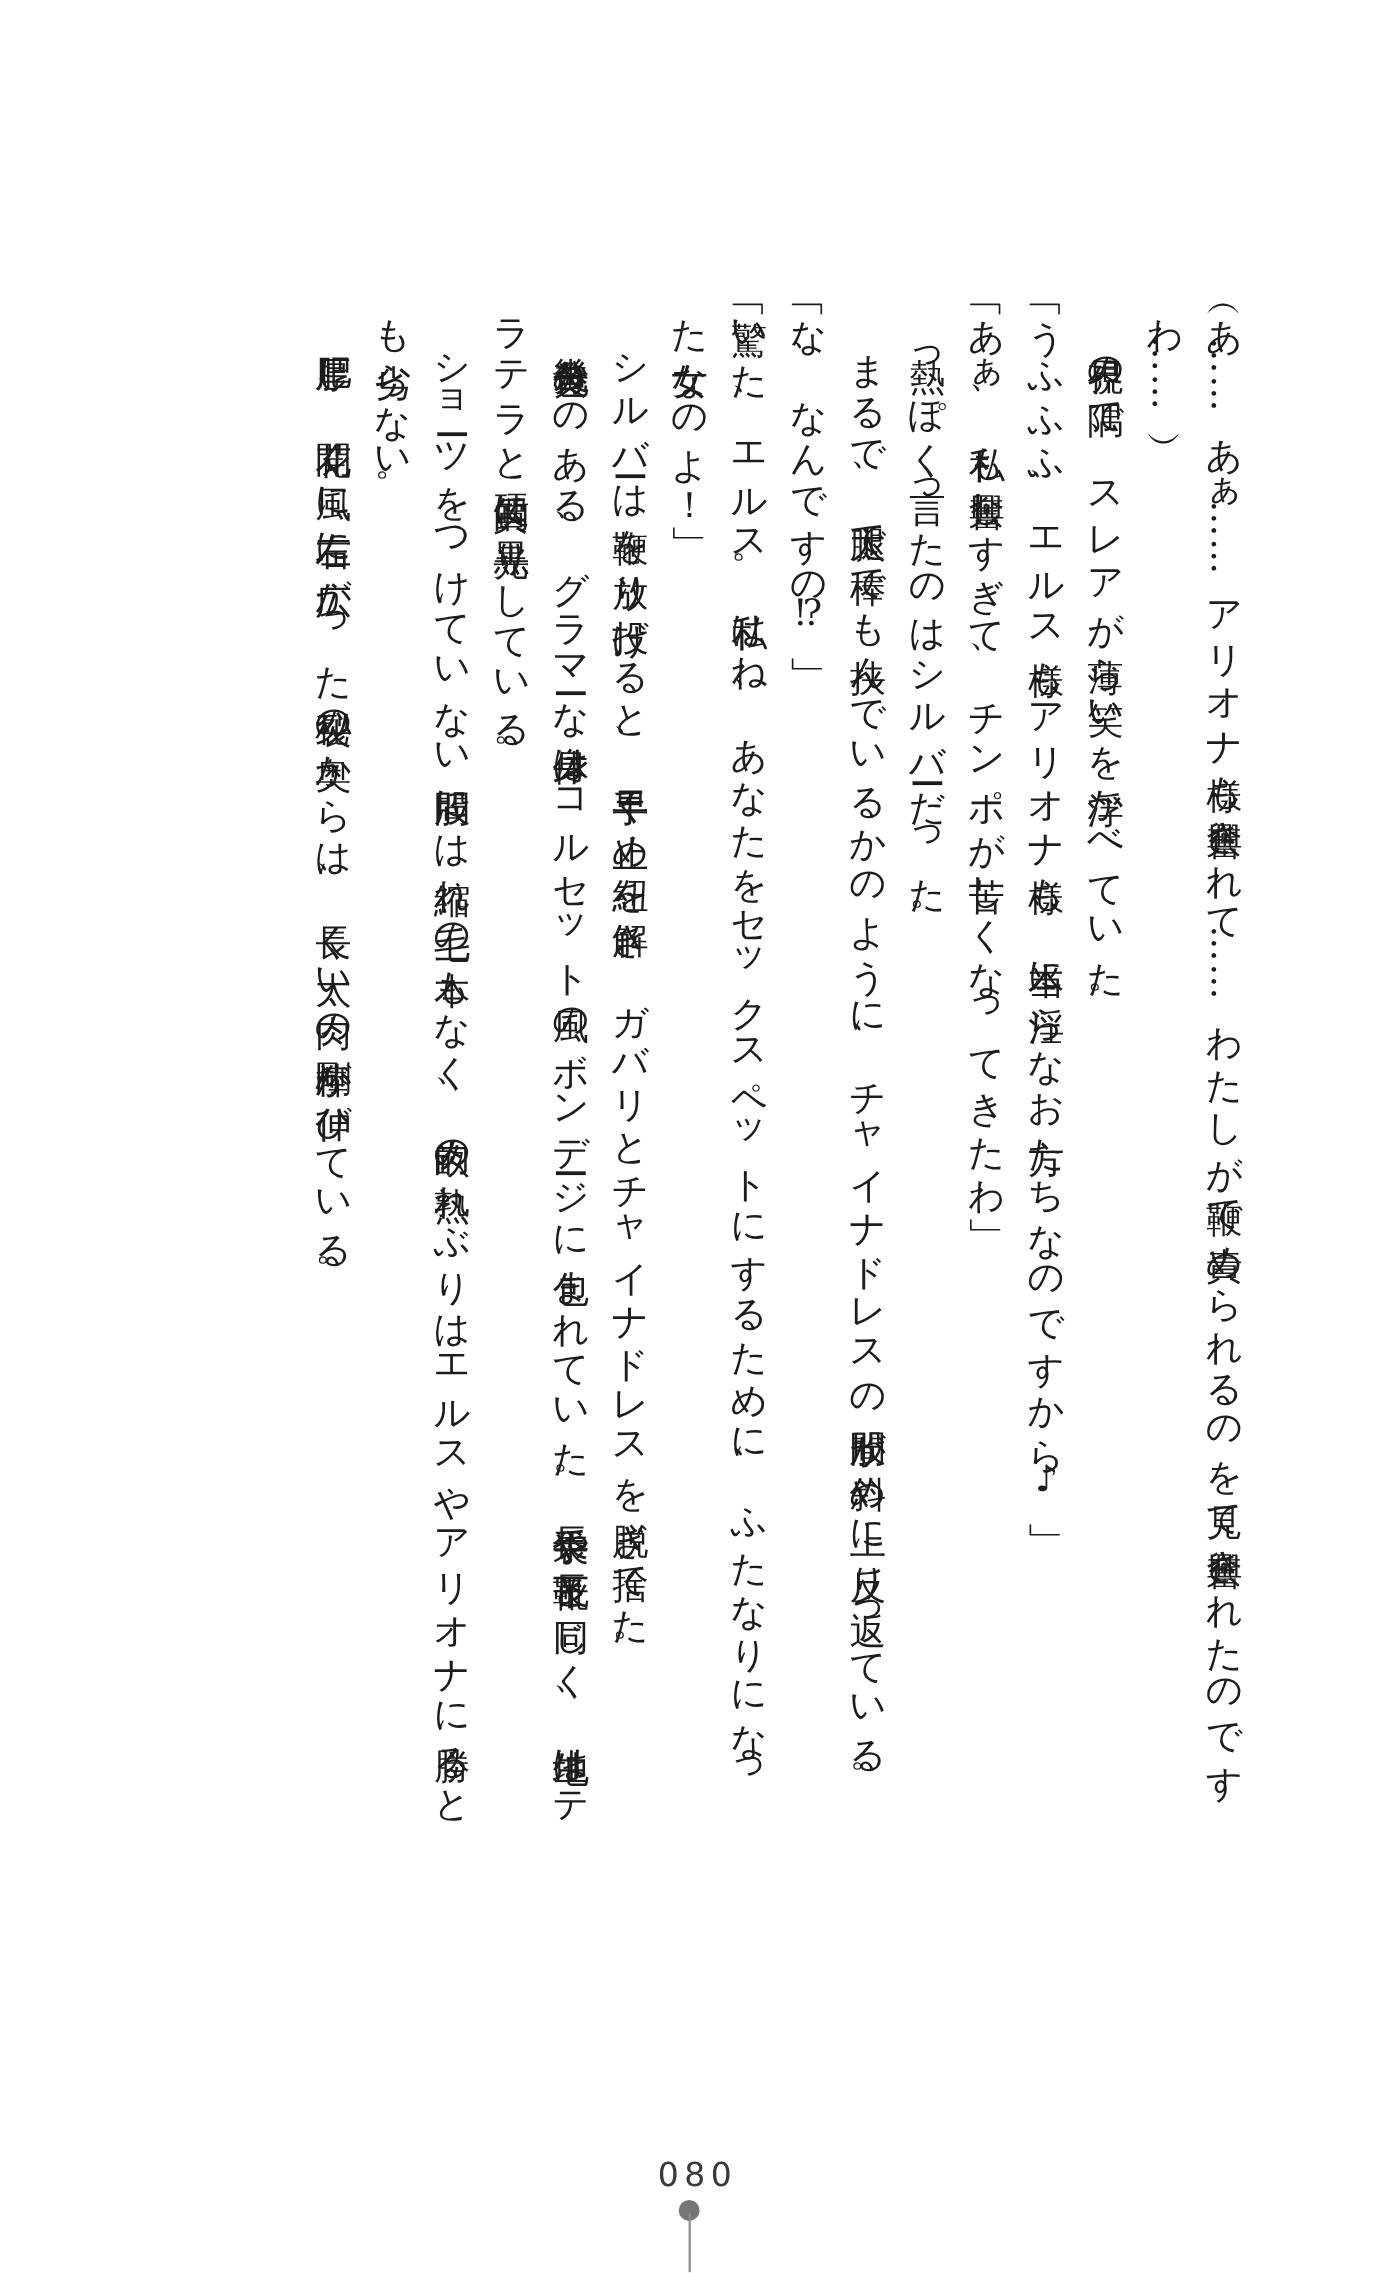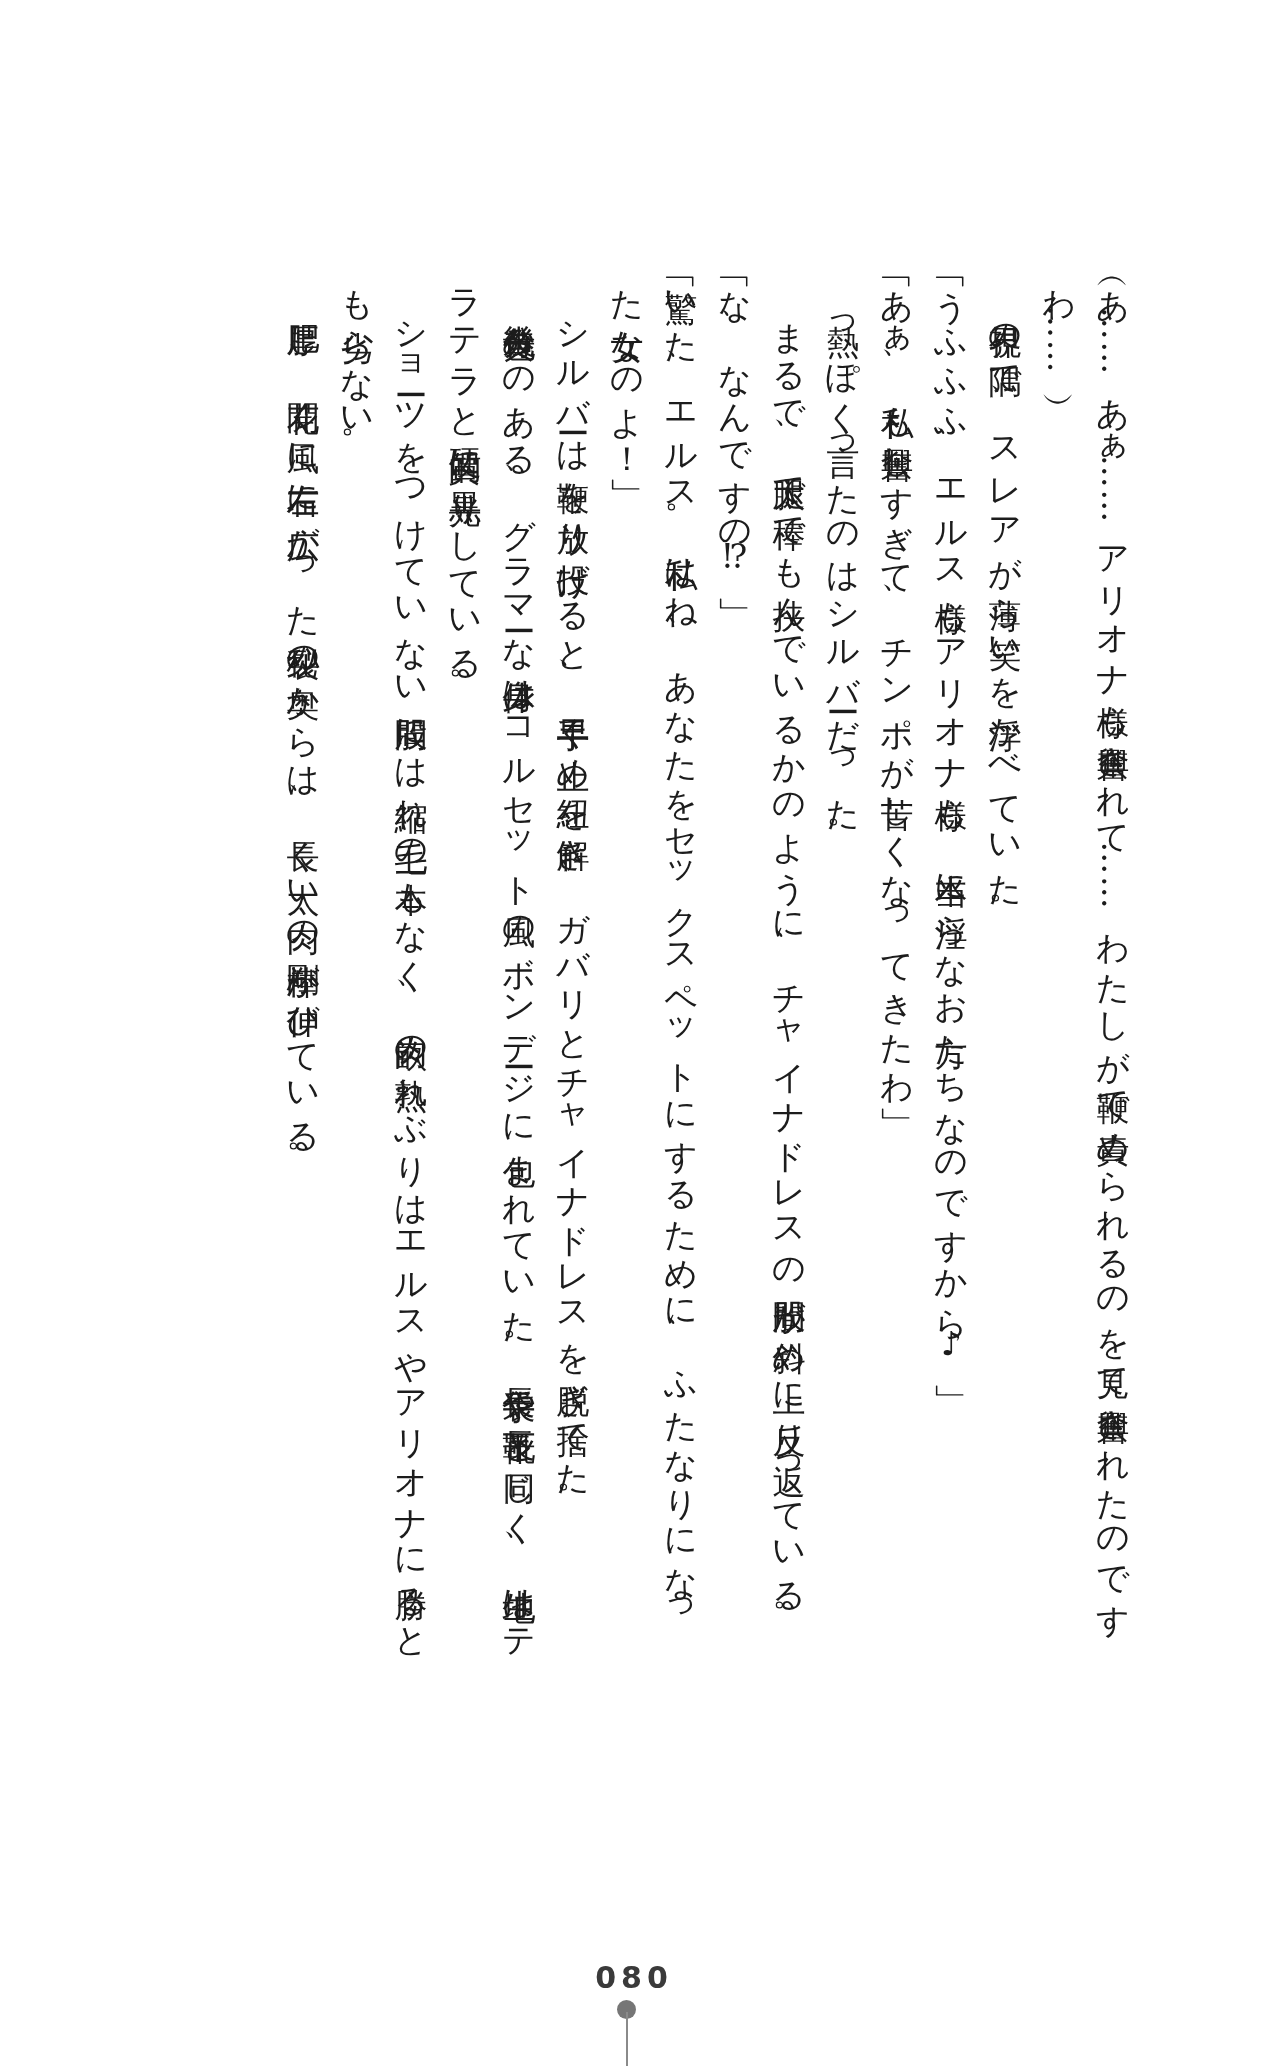--- a/index.html
+++ b/index.html
@@ -40,21 +40,21 @@
     text-indent:1em;
   }
   
   .page-number{
     position:absolute;
     top:1962px;
     left:0;
     width:100%;
     text-align:center;
     font-family:"DejaVu Sans","Liberation Sans",sans-serif;
-    font-weight:700;
+    font-weight:400;
     font-size:30px;
     line-height:32px;
     letter-spacing:5px;
     text-indent:5px; 
     color:#3a3a3a;
   }
   .footer-circle{
     position:absolute;
     top:2000px;
     left:617px;

